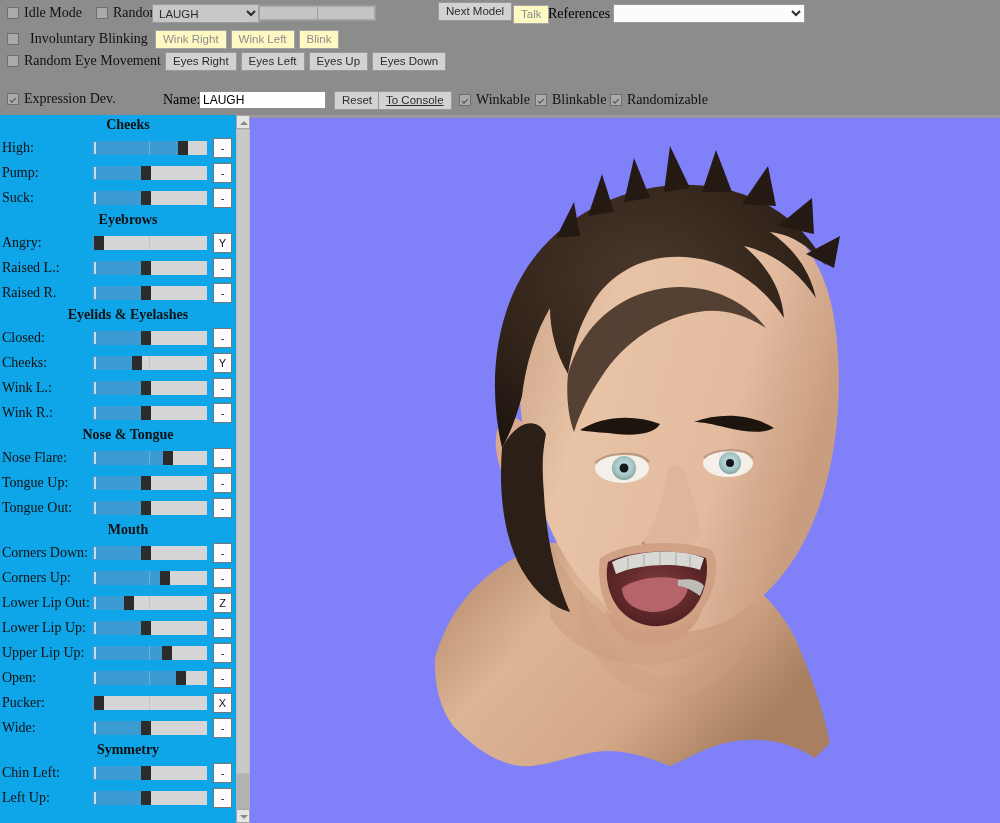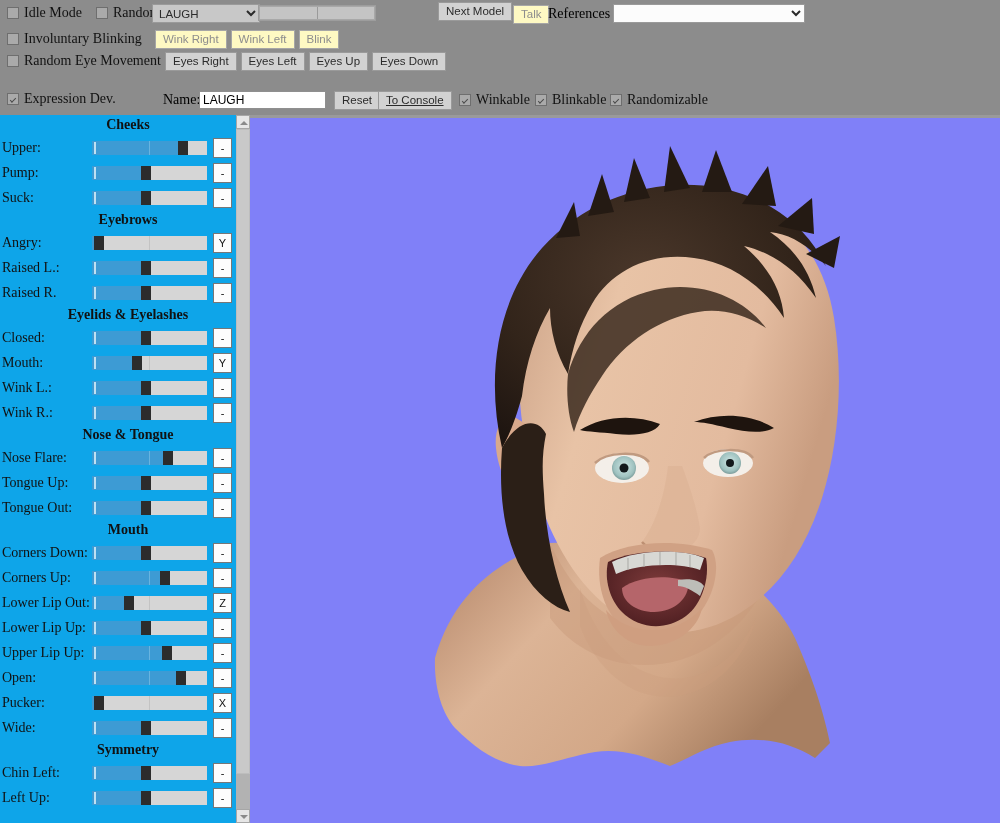--- a/index.html
+++ b/index.html
@@ -136,21 +136,21 @@
       <div class="notch"></div>
     </div>
 
     <button class="btn" style="position:absolute;left:438px;top:2px;">Next Model</button>
     <button class="btn dis" style="position:absolute;left:513px;top:5px;">Talk</button>
     <span style="position:absolute;left:548px;top:6px;font-size:14px;">References</span>
     <select class="dd" style="position:absolute;left:613px;top:4px;width:192px;background:#fcfcfc;">
       <option></option>
     </select>
 
-    <div class="row" style="left:2px;top:31px;">
+    <div class="row" style="left:2px;top:31px;gap:6px;">
       <span class="cb" id="cb-blink"></span>
       <span class="cb-label">Involuntary Blinking</span>
     </div>
     <div class="row" style="left:155px;top:30px;">
       <button class="btn dis">Wink Right</button>
       <button class="btn dis">Wink Left</button>
       <button class="btn dis">Blink</button>
     </div>
 
     <div class="row" style="left:2px;top:53px;">
@@ -185,21 +185,21 @@
       <span class="cb on" style="margin-left:0;"></span>
       <span class="cb-label">Randomizable</span>
     </div>
   </div>
 
   <div class="topline"></div>
 
   <div class="sidebar" id="sidebar">
       <div class="group-title">Cheeks</div>
       <div class="ctl">
-        <div class="lab">Upper:</div>
+        <div class="lab">High:</div>
         <div class="slider">
           <div class="fill" style="width: 86.1px;"></div>
           <div class="tickmid on"></div>
           <div class="lcap"></div>
           <div class="thumb" style="left: 86.1px;"></div>
         </div>
         <div class="vbox">-</div>
       </div>
       <div class="ctl">
         <div class="lab">Pump:</div>
@@ -256,21 +256,21 @@
         <div class="lab">Closed:</div>
         <div class="slider">
           <div class="fill" style="width: 49.35px;"></div>
           <div class="tickmid"></div>
           <div class="lcap"></div>
           <div class="thumb" style="left: 49.35px;"></div>
         </div>
         <div class="vbox">-</div>
       </div>
       <div class="ctl">
-        <div class="lab">Mouth:</div>
+        <div class="lab">Cheeks:</div>
         <div class="slider">
           <div class="fill" style="width: 39.9px;"></div>
           <div class="tickmid"></div>
           <div class="lcap"></div>
           <div class="thumb" style="left: 39.9px;"></div>
         </div>
         <div class="vbox">Y</div>
       </div>
       <div class="ctl">
         <div class="lab">Wink L.:</div>

